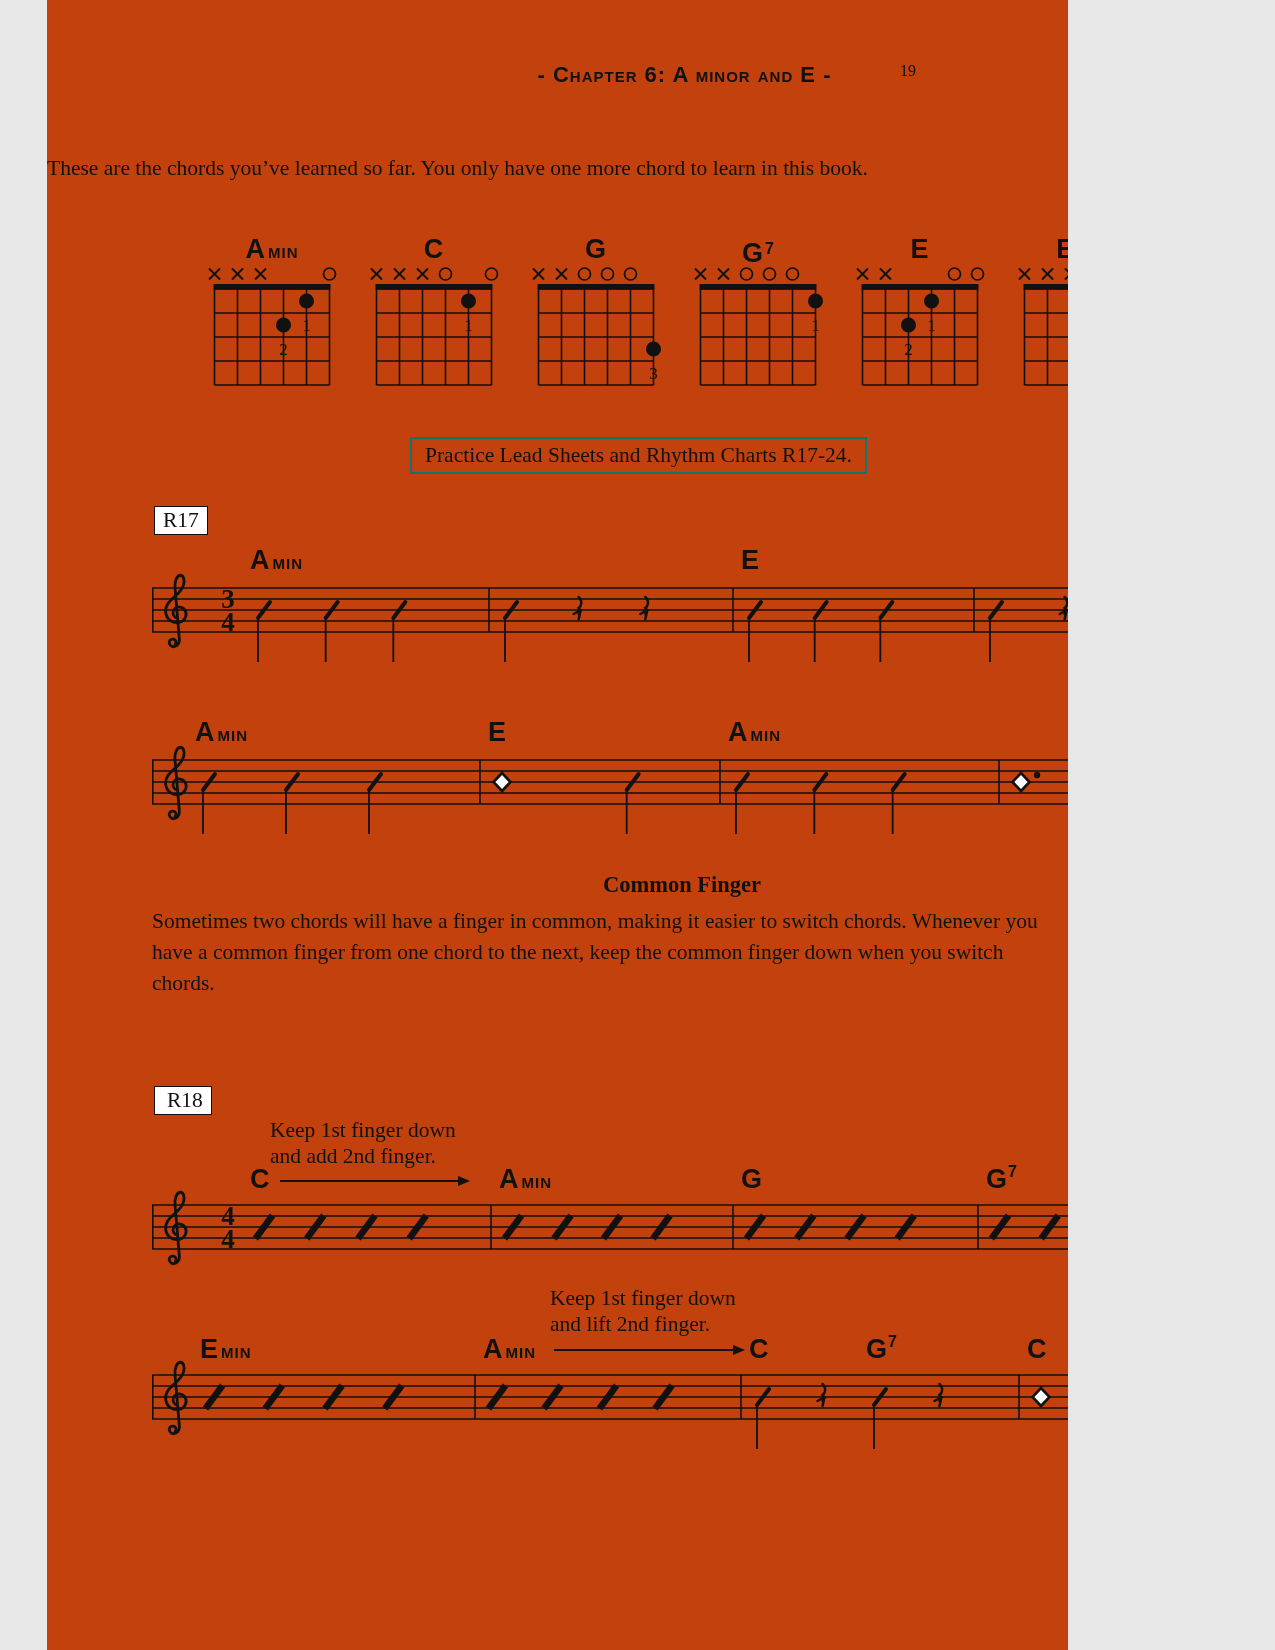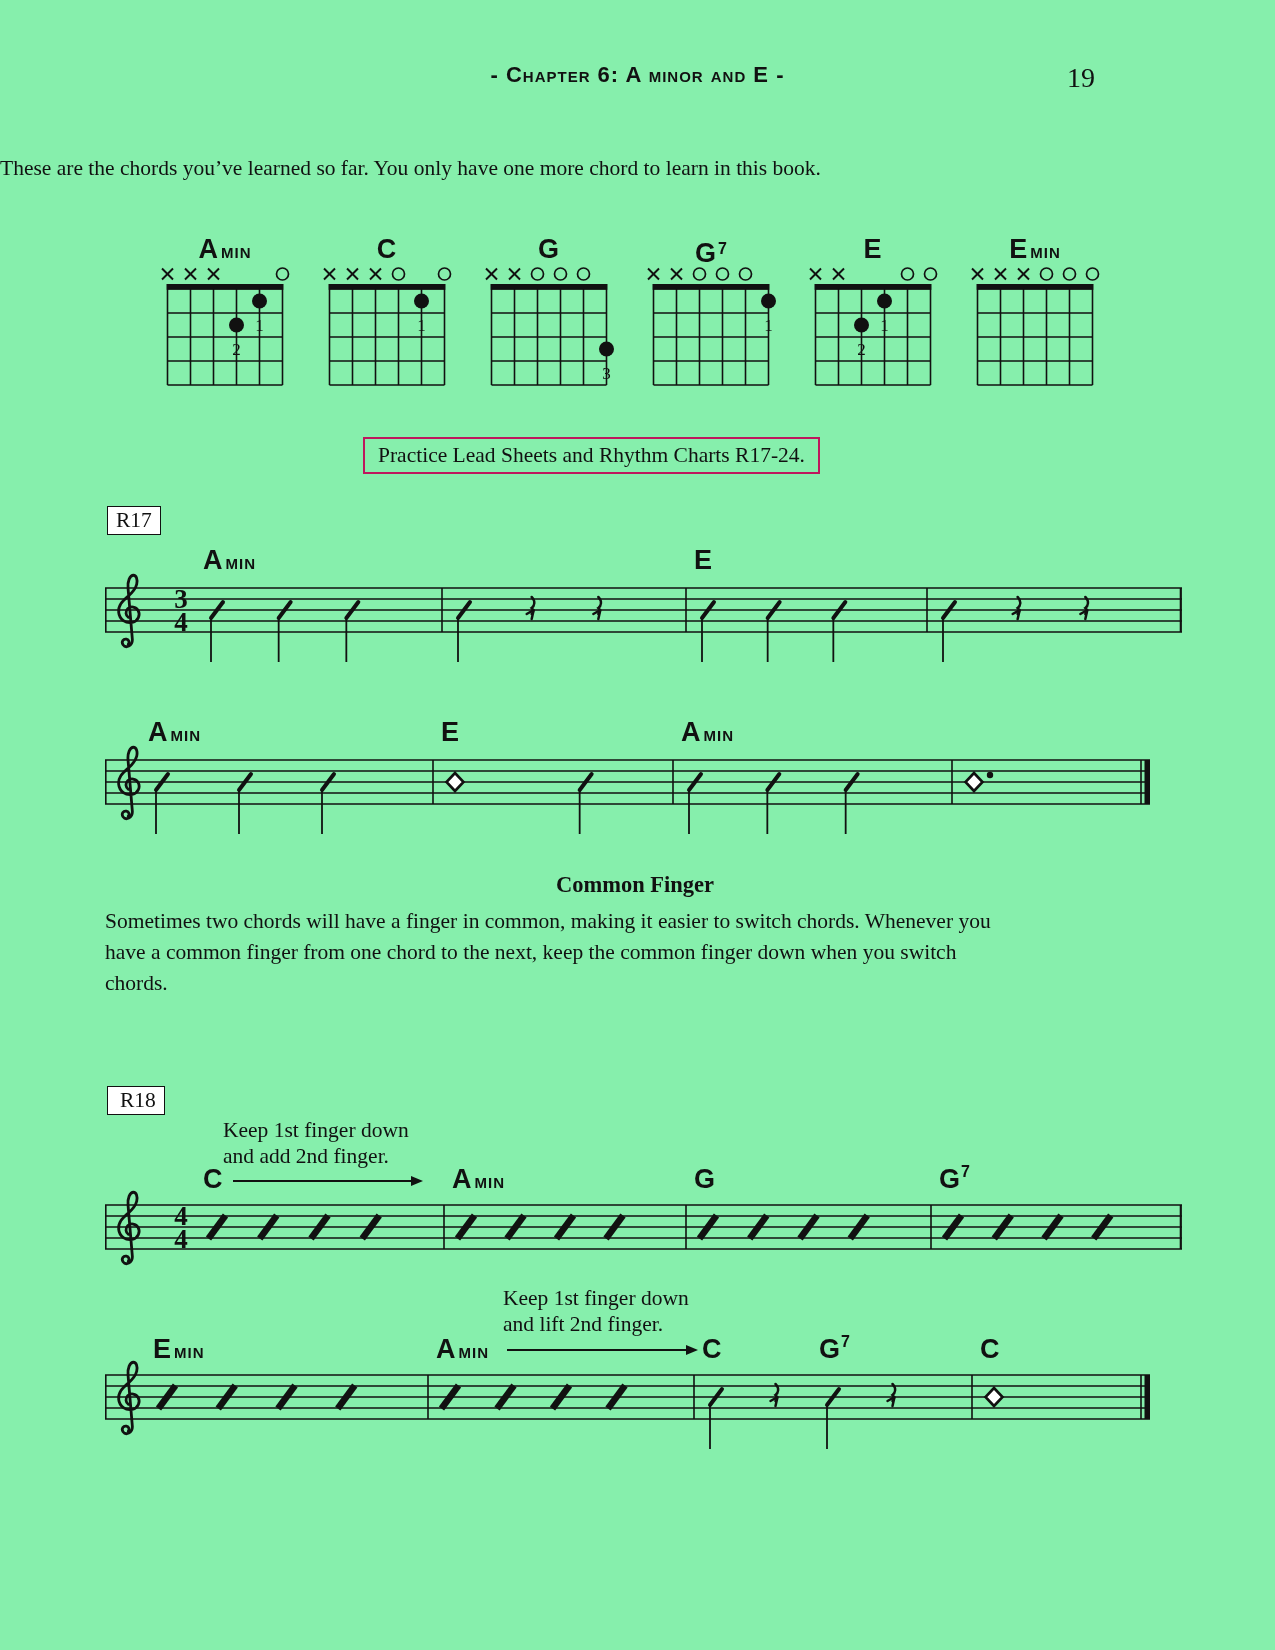--- a/index.html
+++ b/index.html
@@ -1,30 +1,30 @@
 <!DOCTYPE html>
 <html><head>
 <meta charset="utf-8">
 <style>
   html,body{margin:0;padding:0;background:#e8e8e8;}
-  #page{position:relative;width:1275px;height:1650px;background:#86efac;color:#111;
-        font-family:"Liberation Serif",serif;overflow:hidden;}
+  #page{position:relative;width:1021px;height:1650px;background:#c2410c;color:#111;
+        font-family:"Liberation Serif",serif;overflow:hidden;margin-left:47px;}
   .abs{position:absolute;}
   #header-title{left:0;top:62px;width:1275px;text-align:center;
     font-family:"Liberation Sans",sans-serif;font-weight:bold;font-variant:small-caps;
     font-size:22px;letter-spacing:1px;}
-  #page-number{top:62px;right:180px;font-size:28px;}
+  #page-number{top:62px;right:152px;font-size:16px;}
   #intro-text{left:0;top:156px;width:1275px;text-align:left;font-size:21.5px;}
   #chord-row{left:150px;top:234px;width:960px;display:flex;justify-content:space-between;}
   .chord-col{width:150px;text-align:center;}
   .chord-name{height:30px;line-height:30px;font-family:"Liberation Sans",sans-serif;font-weight:bold;}
   .chord-name .main{font-size:27px;letter-spacing:1px;}
   .chord-name .suffix{font-size:15px;letter-spacing:1px;margin-left:2px;}
   .chord-name .sup{font-size:16px;vertical-align:8px;margin-left:1px;}
-  #practice-box{left:363px;top:437px;border:2px solid #be185d;padding:4px 13px;font-size:21.5px;}
+  #practice-box{left:363px;top:437px;border:2px solid #0f766e;padding:4px 13px;font-size:21.5px;}
   .mark-box{border:1.6px solid #111;padding:1px 8px;font-size:21.5px;background:#fff;}
   #mark-r17{left:107px;top:506px;}
   #mark-r18{left:107px;top:1086px;padding-left:12px;}
   .system{left:105px;}
   #common-finger-heading{left:105px;top:872px;width:1060px;text-align:center;
     font-size:22.5px;font-weight:bold;}
   .para{left:105px;width:1040px;font-size:21.5px;line-height:1.44;white-space:pre-line;}
   #para1{top:906px;}
   #para2{top:1002px;}
   svg text{user-select:none;}

